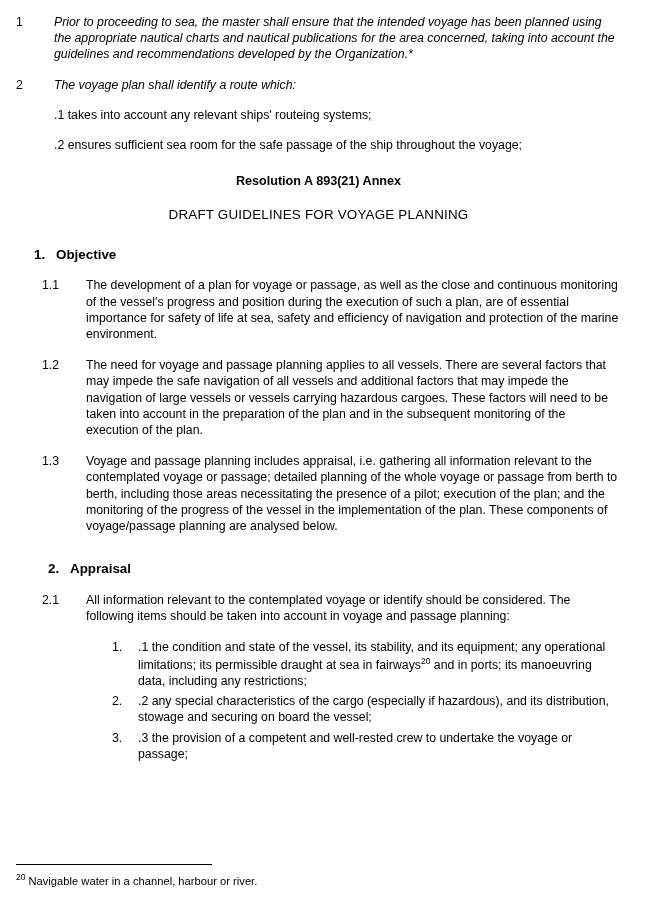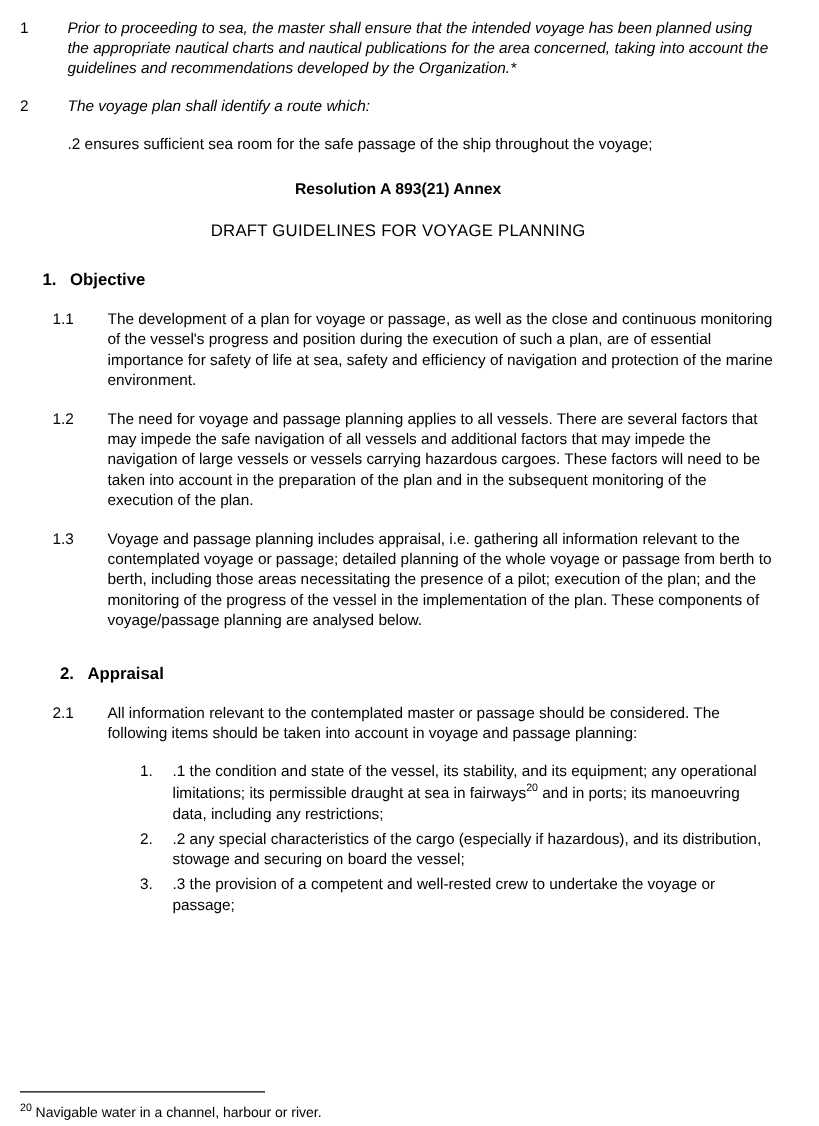--- a/index.html
+++ b/index.html
@@ -112,21 +112,21 @@
     top: 0;
   }
   sup.fn {
     font-size: 8.5px;
     vertical-align: super;
   }
 
   .footnote-area {
     position: absolute;
     left: 16px;
-    bottom: 2px;
+    bottom: 12px;
     width: 600px;
   }
   .footnote-rule {
     width: 196px;
     height: 0;
     border-top: 1px solid #000;
     margin-bottom: 7px;
   }
   .footnote-text {
     font-size: 11.2px;
@@ -146,20 +146,23 @@
     <div class="num">1</div>
     <div class="body">Prior to proceeding to sea, the master shall ensure that the intended voyage has been planned using the appropriate nautical charts and nautical publications for the area concerned, taking into account the guidelines and recommendations developed by the Organization.*</div>
   </div>
 
   <div class="num-para">
     <div class="num">2</div>
     <div class="body">The voyage plan shall identify a route which:</div>
   </div>
 
   <div class="sub-item">
+    <span class="hang">.1 takes into account any relevant ships' routeing systems;</span>
+  </div>
+  <div class="sub-item">
     <span class="hang">.2 ensures sufficient sea room for the safe passage of the ship throughout the voyage;</span>
   </div>
 
   <div class="res-title">Resolution A 893(21) Annex</div>
   <div class="doc-title">DRAFT GUIDELINES FOR VOYAGE PLANNING</div>
 
   <div class="section-head">
     <span class="sec-num">1.</span><span>Objective</span>
   </div>
 
@@ -175,21 +178,21 @@
     <div class="idx">1.3</div>
     <div class="txt">Voyage and passage planning includes appraisal, i.e. gathering all information relevant to the contemplated voyage or passage; detailed planning of the whole voyage or passage from berth to berth, including those areas necessitating the presence of a pilot; execution of the plan; and the monitoring of the progress of the vessel in the implementation of the plan. These components of voyage/passage planning are analysed below.</div>
   </div>
 
   <div class="section-head second">
     <span class="sec-num">2.</span><span>Appraisal</span>
   </div>
 
   <div class="numbered-sub">
     <div class="idx">2.1</div>
-    <div class="txt">All information relevant to the contemplated master or passage should be considered. The following items should be taken into account in voyage and passage planning:</div>
+    <div class="txt">All information relevant to the contemplated voyage or identify should be considered. The following items should be taken into account in voyage and passage planning:</div>
   </div>
 
   <ol class="deep-list">
     <li>
       <span class="marker">1.</span>
       <span>.1</span>
       <span>the condition and state of the vessel, its stability, and its equipment; any operational limitations; its permissible draught at sea in fairways</span><sup class="fn">20</sup>
       <span>and in ports; its manoeuvring data, including any restrictions;</span>
     </li>
     <li>

